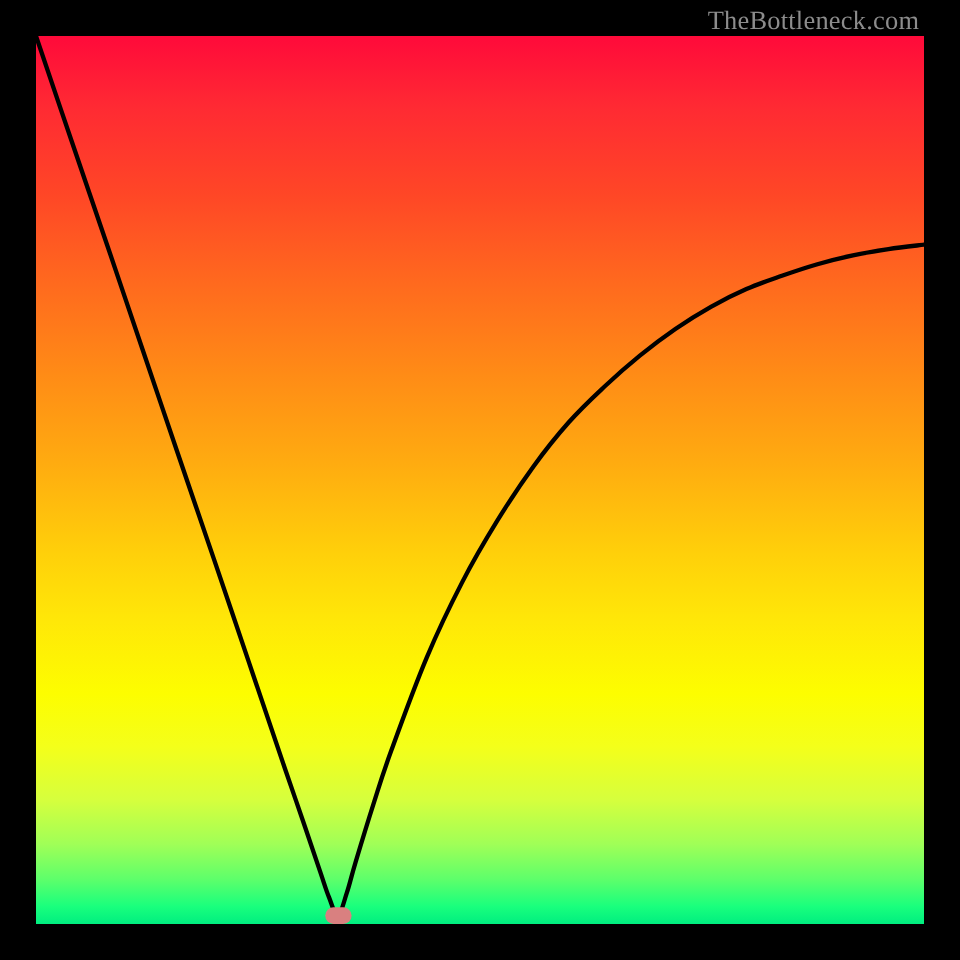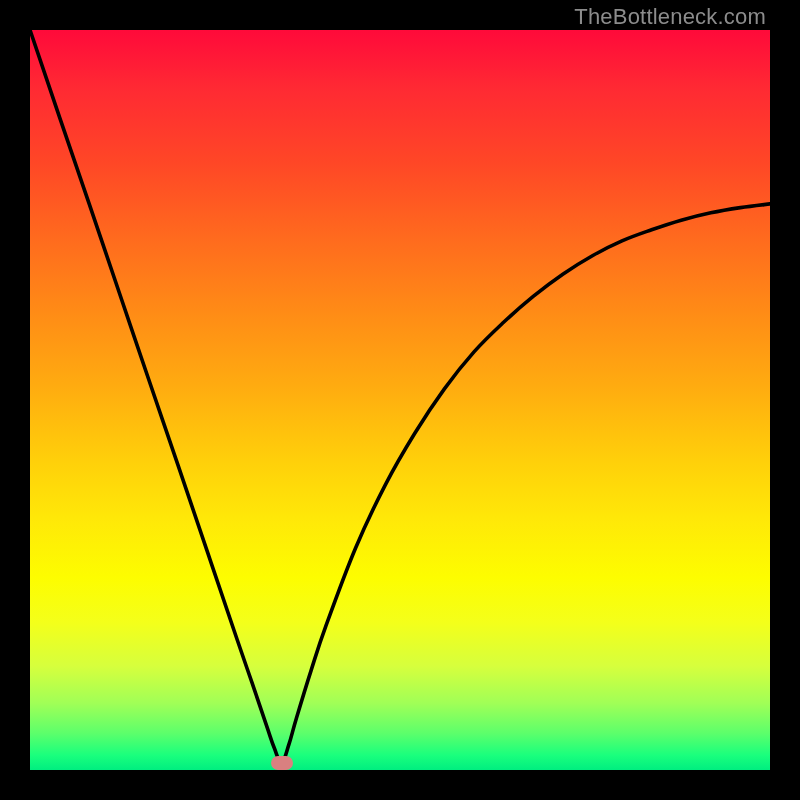--- a/index.html
+++ b/index.html
@@ -11,20 +11,21 @@
     overflow: hidden;
     font-family: Arial, Helvetica, sans-serif;
   }
   .frame {
     position: absolute;
     top: 0;
     left: 0;
     width: 800px;
     height: 800px;
     background: #000;
+    font-family: Liberation Serif, serif;
   }
   .plot {
     position: absolute;
     top: 30px;
     left: 30px;
     width: 740px;
     height: 740px;
     
     background: linear-gradient(
       to bottom,

